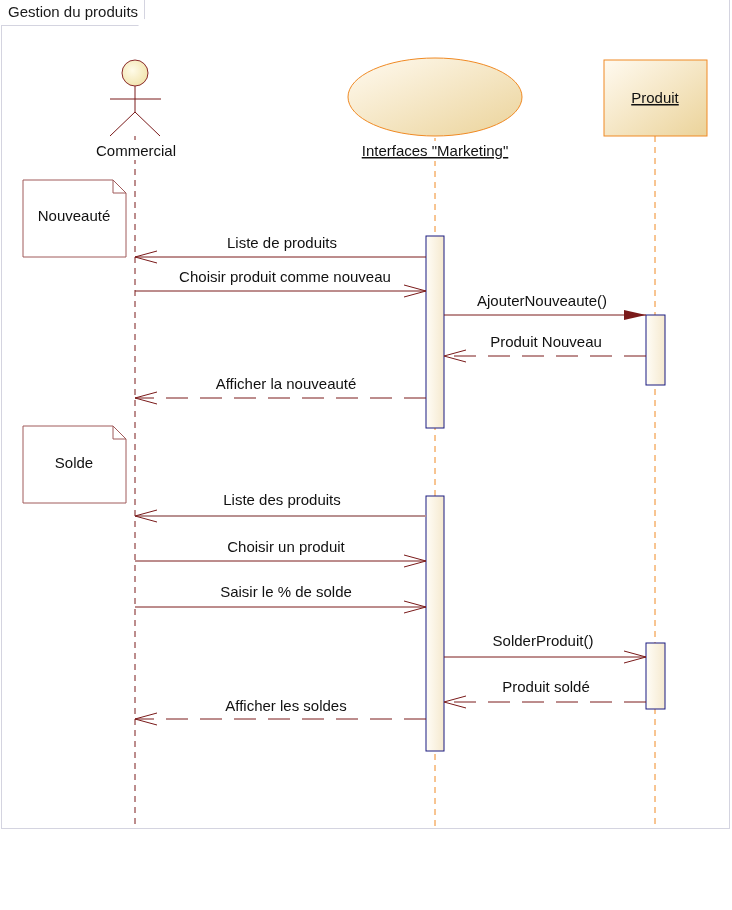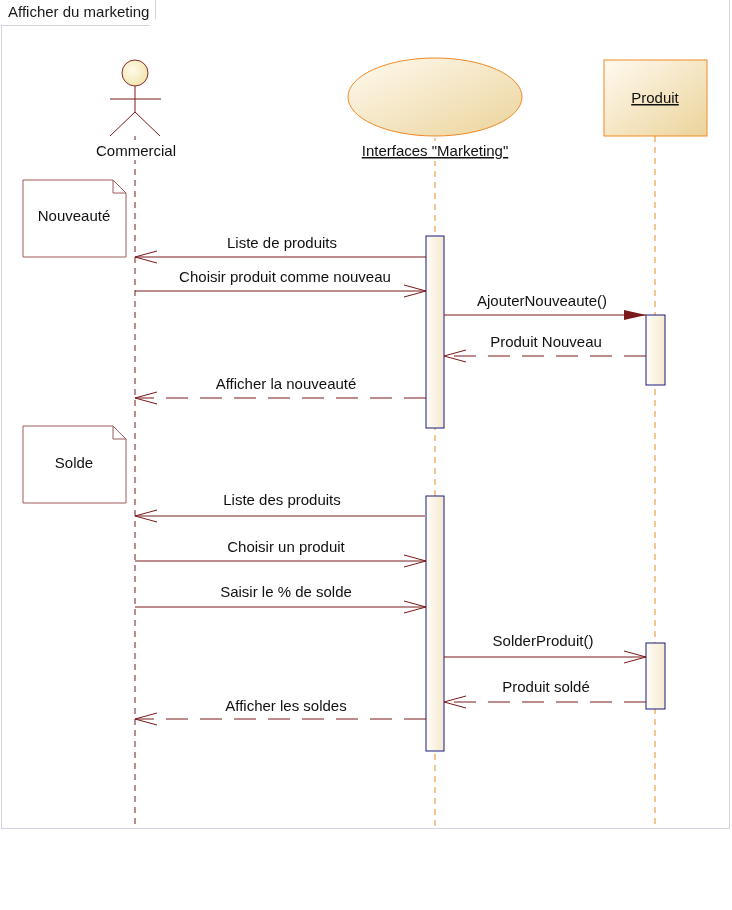--- a/index.html
+++ b/index.html
@@ -11,21 +11,21 @@
                font-size:15px; line-height:24px; color:#1a1a1a; background:#fff;
                border-right:1px solid #d4d4e0; border-bottom:1px solid #d4d4e0;
                clip-path:polygon(0 0,100% 0,100% 70%,calc(100% - 7px) 100%,0 100%); }
   svg#diagram { position:absolute; left:0; top:0; }
   .lbl { font-family:"Liberation Sans", sans-serif; font-size:15px; fill:#111; }
 </style>
 </head>
 <body>
 
 <div id="frame"></div>
-<div id="title-tab">Afficher du marketing</div>
+<div id="title-tab">Gestion du produits</div>
 
 <svg id="diagram" width="732" height="910">
   <defs>
     <linearGradient id="objGrad" x1="0" y1="0" x2="1" y2="1">
       <stop offset="0" stop-color="#fffaf0"></stop>
       <stop offset="1" stop-color="#ebd39a"></stop>
     </linearGradient>
     <linearGradient id="actGrad" x1="0" y1="0" x2="1" y2="0">
       <stop offset="0" stop-color="#fffdf7"></stop>
       <stop offset="1" stop-color="#f5e9cf"></stop>

